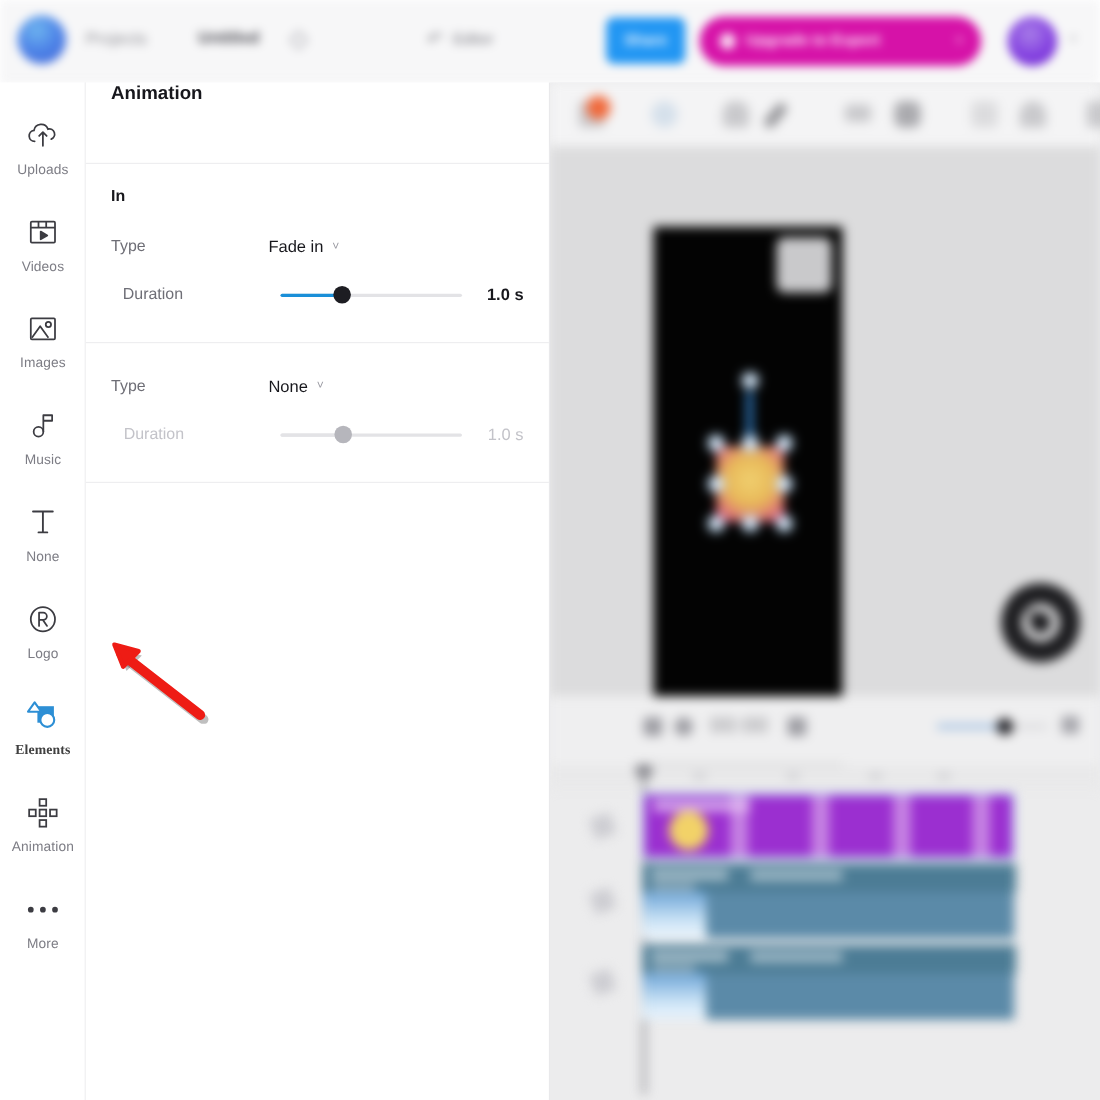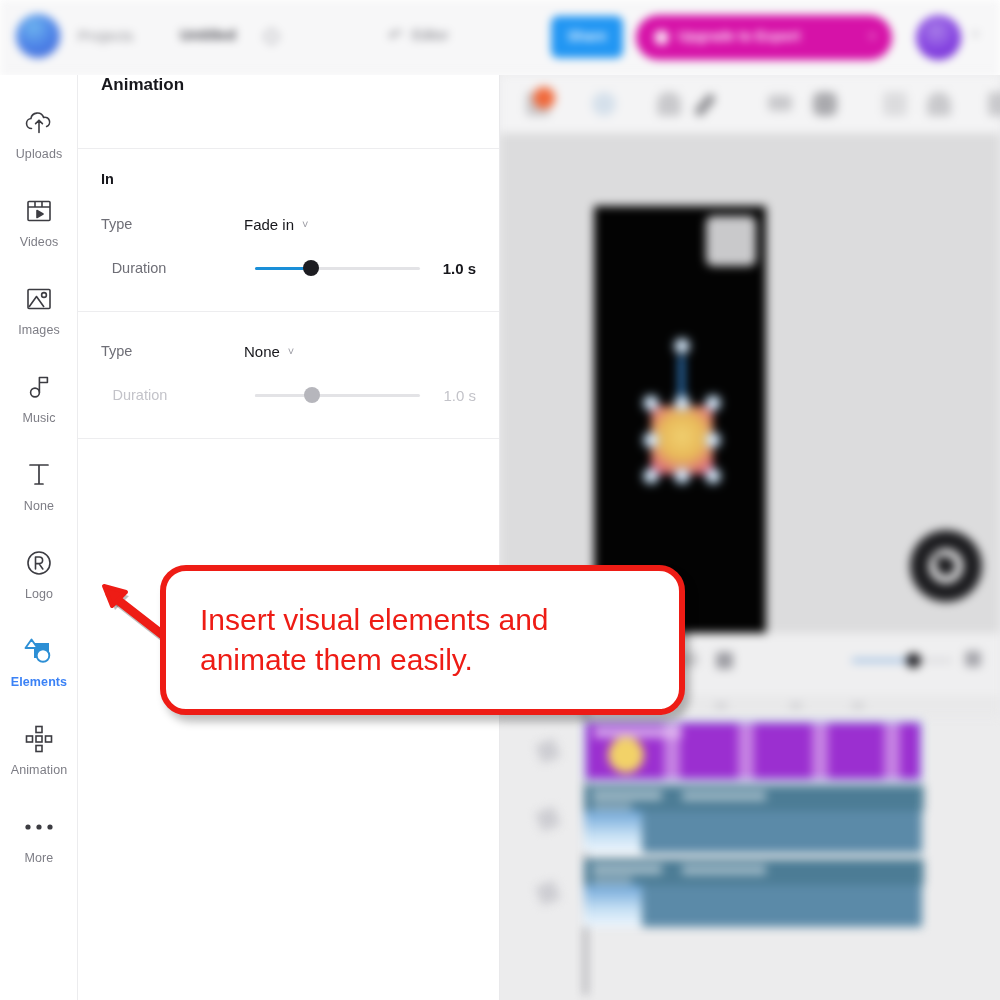--- a/index.html
+++ b/index.html
@@ -68,21 +68,21 @@
     position:absolute; left:0; top:75px; width:78px; height:925px;
     background:#ffffff; border-right:1px solid #ececee;
     padding-top:14px;
   }
   .side-item {
     width:78px; height:88px;
     display:flex; flex-direction:column; align-items:center; justify-content:center;
   }
   .side-ico { width:34px; height:34px; display:flex; align-items:center; justify-content:center; }
   .side-lbl { margin-top:7px; font-size:12.5px; color:#7d7d85; letter-spacing:.1px; }
-  .side-item.active .side-lbl { color:#3b82f6; font-weight:700; }
+  .side-item.active .side-lbl { color:#404040; font-weight:700;font-family:Liberation Serif, serif; }
 
   
   .panel {
     position:absolute; left:78px; top:75px; width:422px; height:925px;
     background:#ffffff; border-right:1px solid #e9e9eb;
   }
   .panel-head {
     height:74px; display:flex; align-items:flex-start; padding-left:23px;
     border-bottom:1px solid #ededef;
   }
@@ -466,18 +466,14 @@
 
   <svg class="callout-arrow" viewBox="0 0 110 80">
     <g transform="translate(3,4)">
       <path d="M100 72 L28 16" stroke="rgba(0,0,0,.25)" stroke-width="9" stroke-linecap="round"></path>
       <path d="M30 28 L22 8 L44 14 Z" fill="rgba(0,0,0,.25)"></path>
     </g>
     <path d="M100 72 L28 16" stroke="#ee1c15" stroke-width="9" stroke-linecap="round"></path>
     <path d="M30 28 L22 8 L44 14 Z" fill="#ee1c15" stroke="#ee1c15" stroke-width="4" stroke-linejoin="round"></path>
   </svg>
 
-  <div class="callout">
-    <div class="callout-line">Insert visual elements and</div>
-    <div class="callout-line">animate them easily.</div>
-  </div>
 
 </div>
 
 </body></html>

